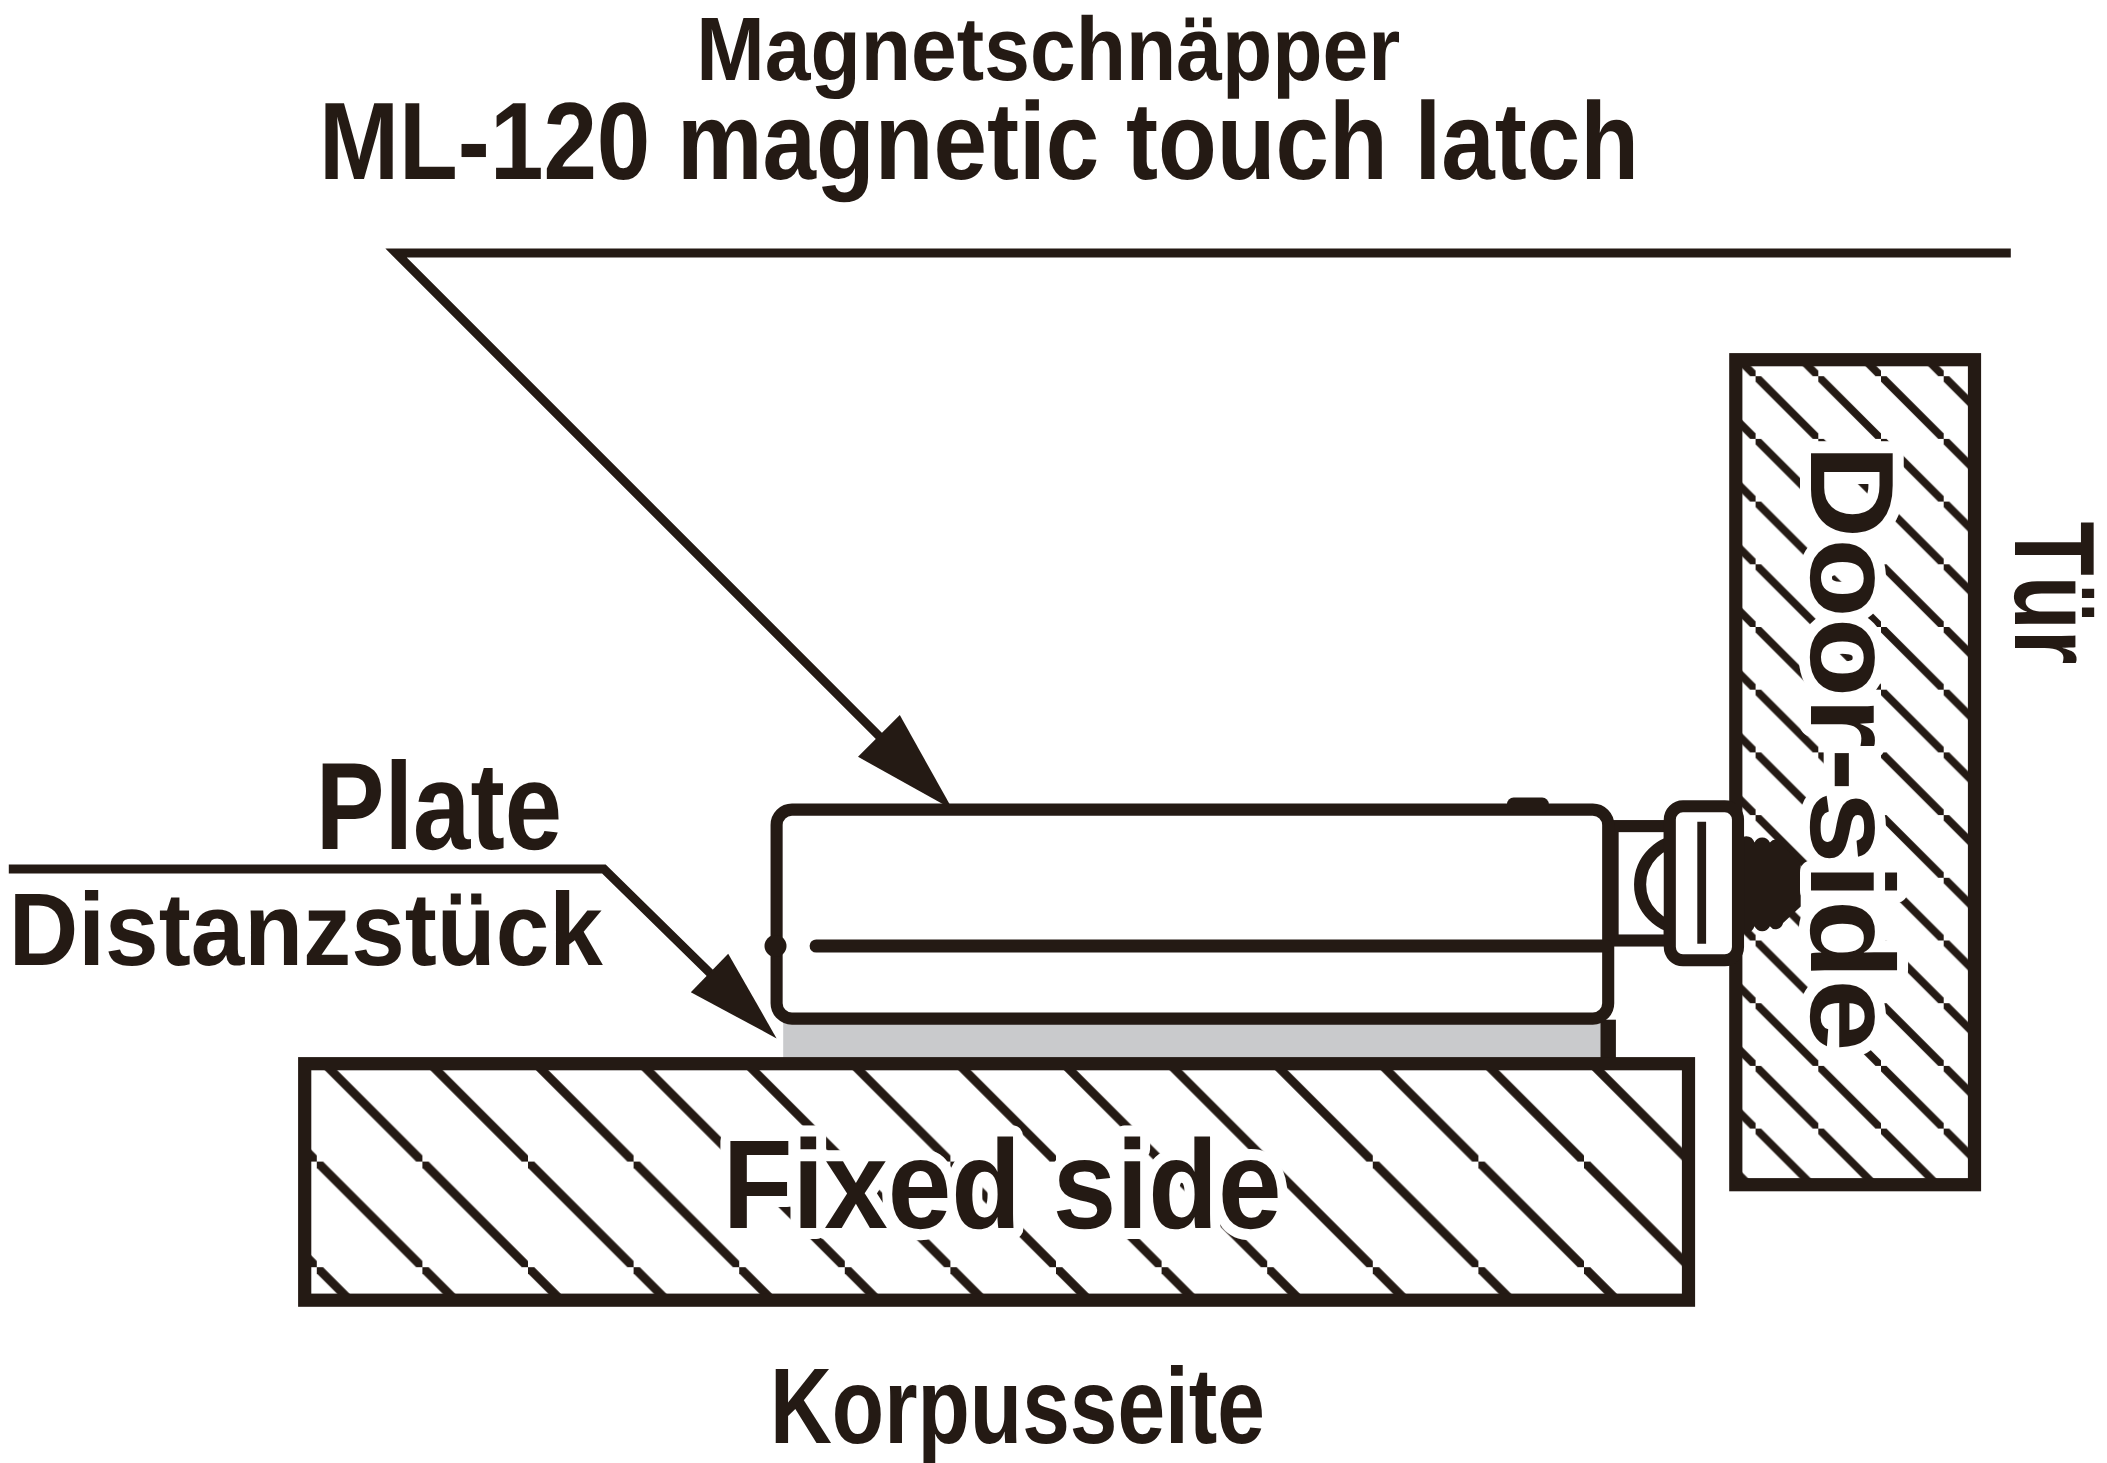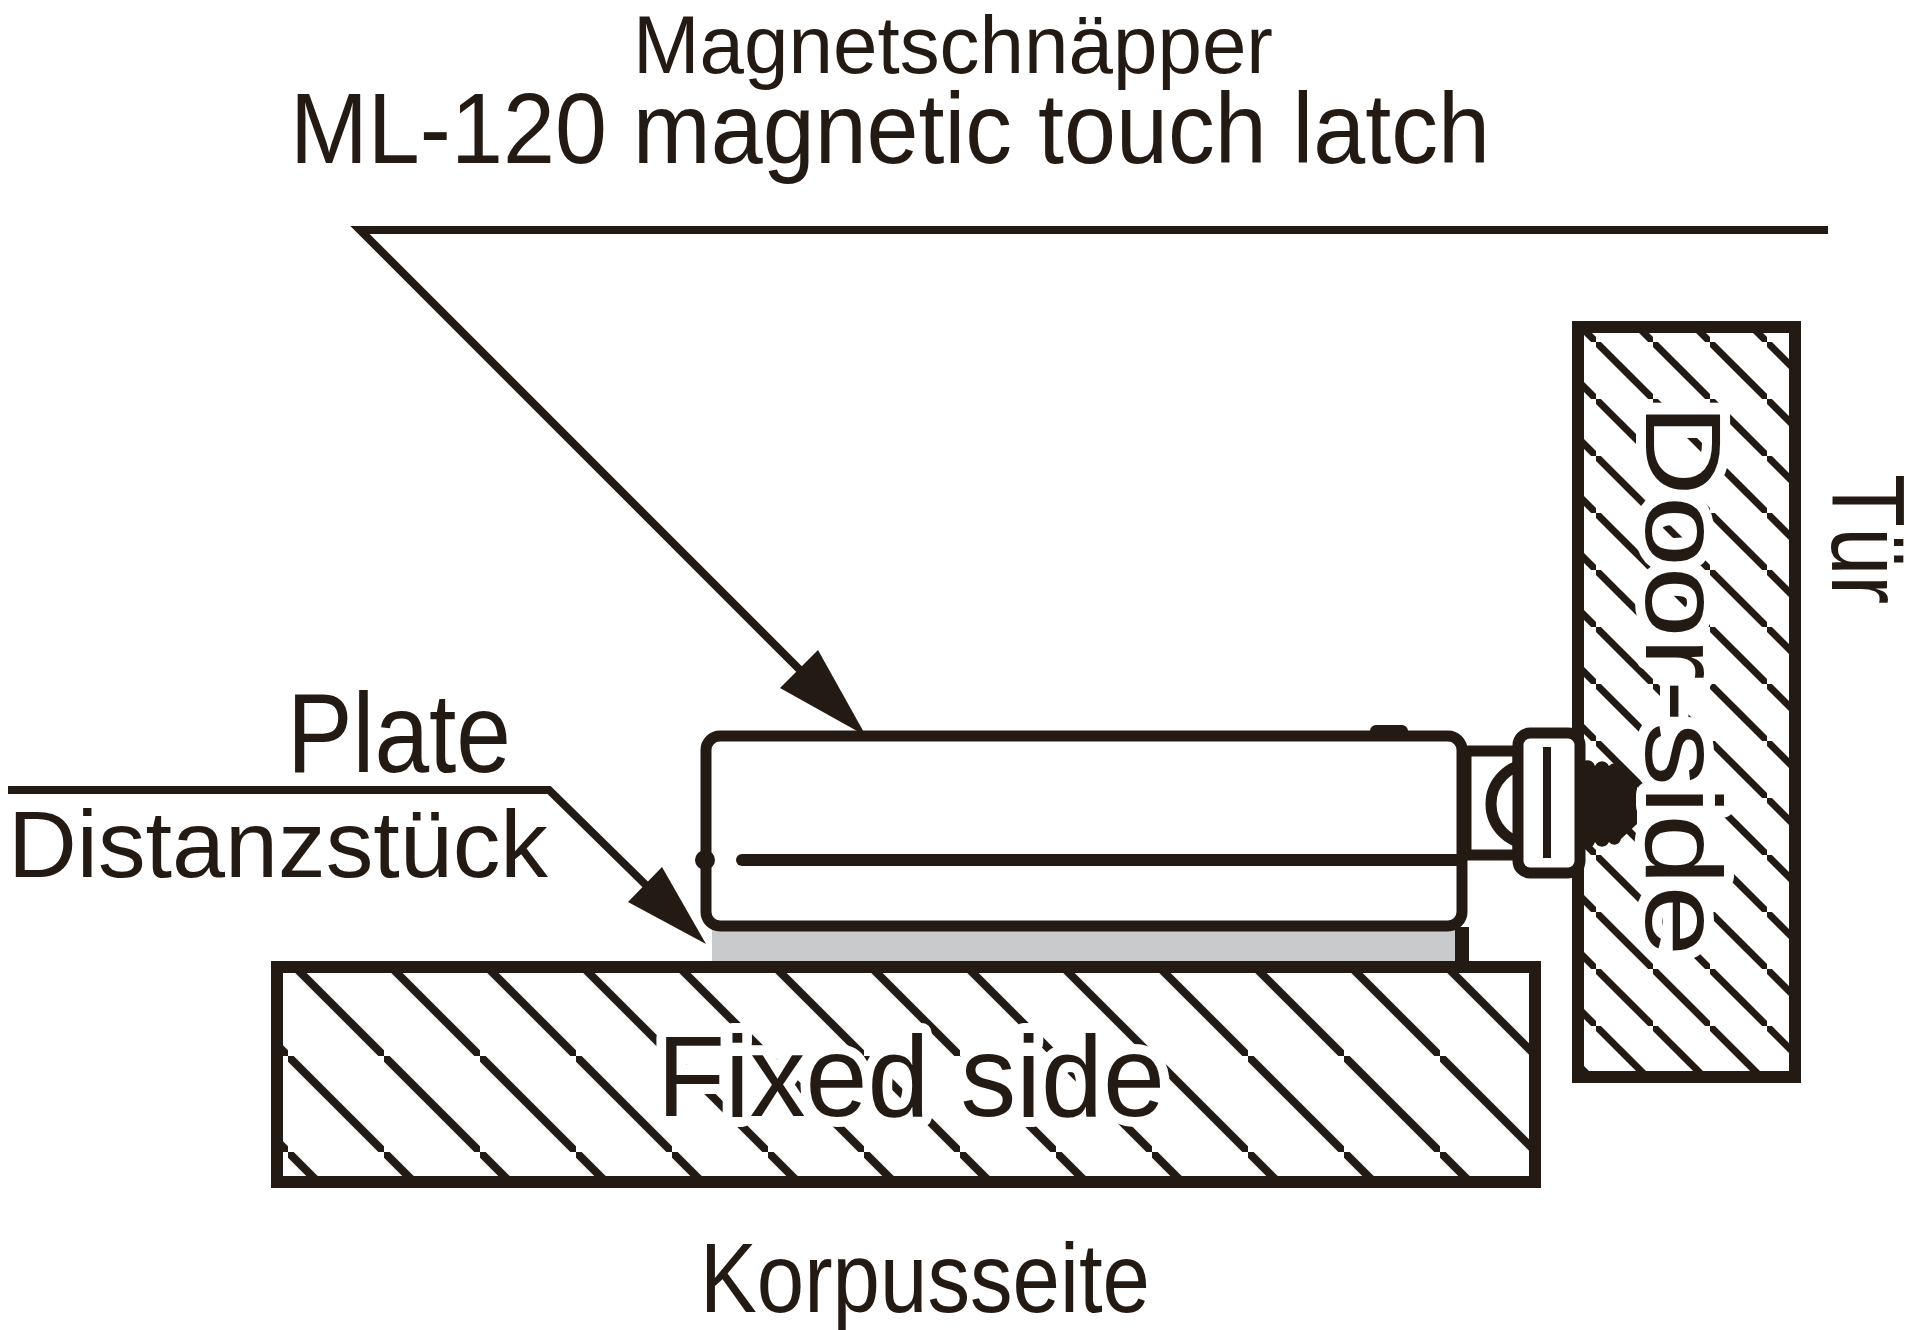--- a/index.html
+++ b/index.html
@@ -2,20 +2,21 @@
 <html style="--ink: #241a14; --plate: #c9cacc; --bg: #ffffff;"><head>
 <meta charset="utf-8">
 <style>
   html, body { margin: 0; padding: 0; background: #ffffff; }
   .stage {
     position: relative;
     width: 1915px; height: 1330px;
     background: var(--bg, #ffffff);
     overflow: hidden;
     font-family: "Liberation Sans", sans-serif;
+    font-weight: bold;
   }
   svg { position: absolute; left: 0; top: 0; }
   .ink-line   { stroke: var(--ink, #241a14); fill: none; }
   .ink-fill   { fill: var(--ink, #241a14); stroke: none; }
   .part       { stroke: var(--ink, #241a14); fill: #ffffff; }
   .hatch-line { stroke: var(--ink, #241a14); }
   .panel      { stroke: var(--ink, #241a14); }
   .plate      { fill: var(--plate, #c9cacc); }
   text {
     font-family: "Liberation Sans", sans-serif;

